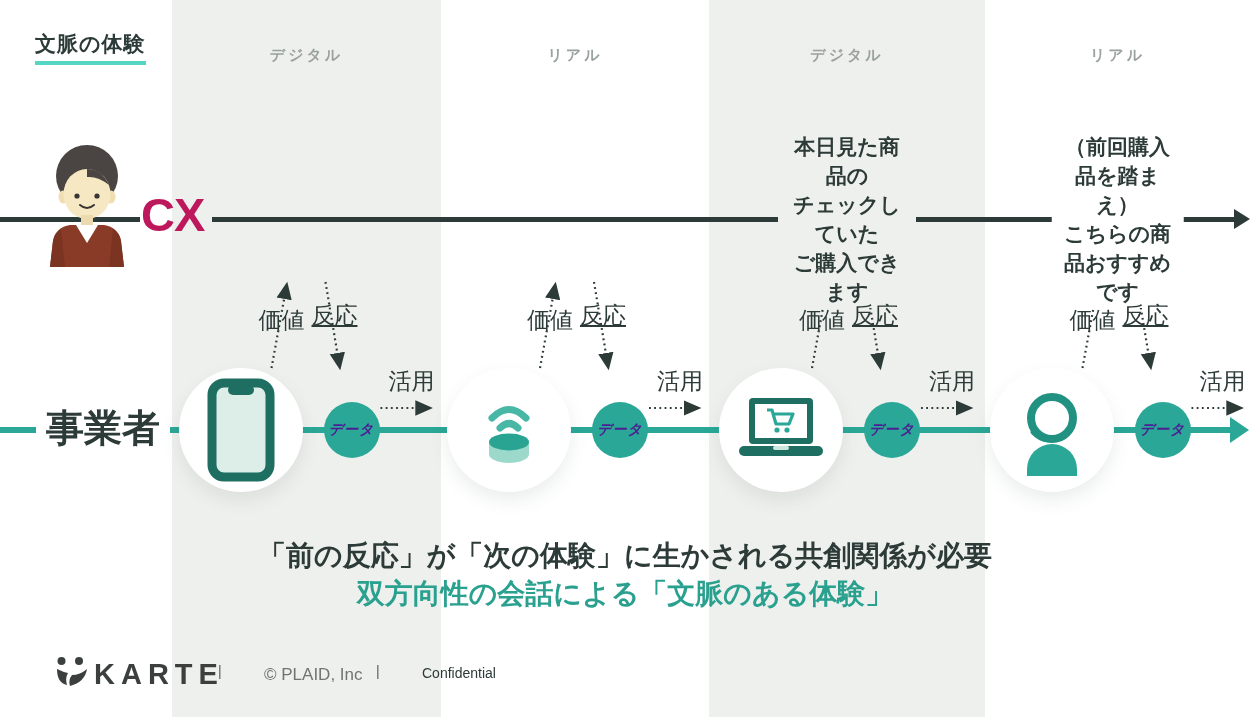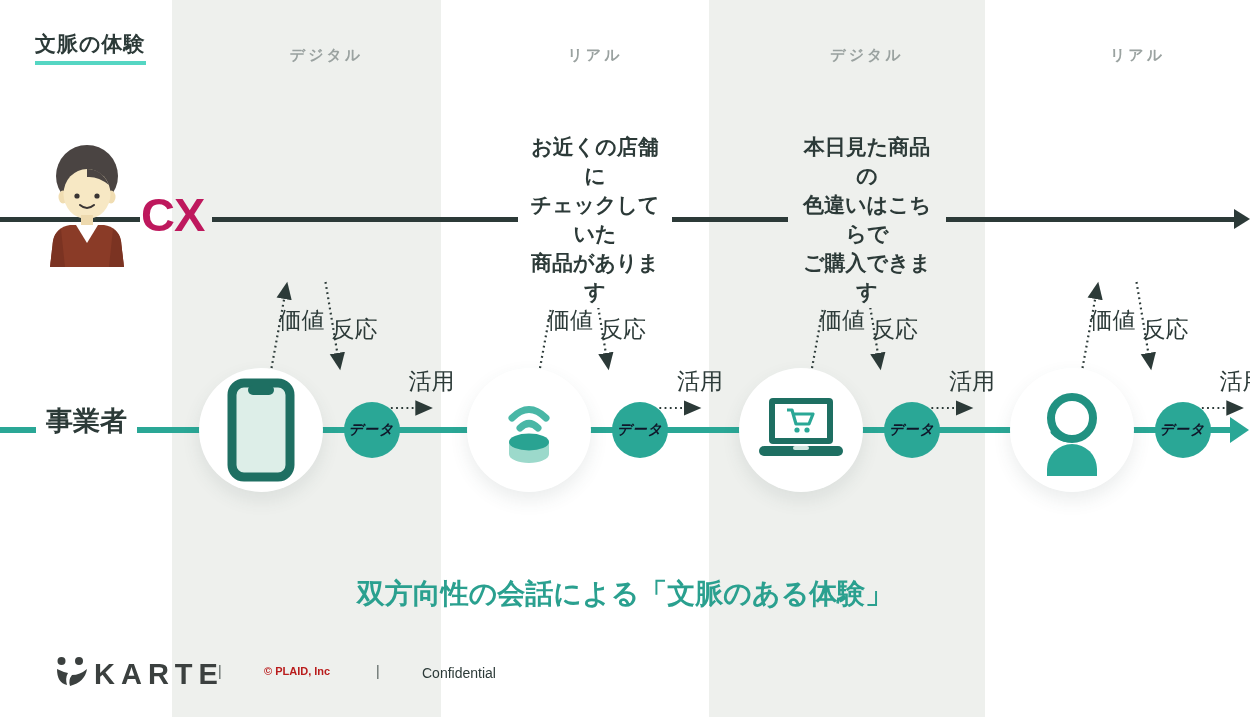--- a/index.html
+++ b/index.html
@@ -4,65 +4,65 @@
 <style>
   html,body{margin:0;padding:0;}
   body{font-family:"Liberation Sans",sans-serif;}
   #slide{position:relative;width:1250px;height:717px;background:#ffffff;overflow:hidden;}
 
   .col-bg{position:absolute;top:0;height:717px;background:#eef0ed;z-index:0;}
 
   .page-title{position:absolute;left:35px;top:30px;font-size:21px;font-weight:bold;color:#2c3a38;
     border-bottom:4px solid #55d6c3;padding-bottom:3px;z-index:2;letter-spacing:1px;text-align:right;}
 
-  .zone{position:absolute;top:0;height:717px;z-index:2;padding-left:40px;}
+  .zone{position:absolute;top:0;height:717px;z-index:2;}
   .col-header{position:absolute;left:0;top:46px;width:100%;text-align:center;
     font-size:15px;font-weight:bold;color:#9aa2a0;letter-spacing:3px;}
   .msg{position:absolute;left:50%;top:219px;transform:translate(-50%,-50%);
     font-size:21px;font-weight:bold;color:#2c3a38;line-height:29px;text-align:center;
     white-space:pre-line;padding:2px 10px;z-index:2;}
   .msg.gray{background:#eef0ed;}
   .msg.white{background:#ffffff;}
   .lbl{position:absolute;font-size:23px;color:#2c3a38;z-index:2;text-align:center;}
   .lbl.value{right:calc(50% + 2px);top:305px;}
-  .lbl.reaction{left:calc(50% + 5px);top:314px;}
+  .lbl.reaction{left:calc(50% + 5px);top:300px;text-decoration:underline;}
   .lbl.usage{left:calc(50% + 74px);top:366px;margin-left:8px;}
 
   .touch-circle{position:absolute;left:calc(50% - 128px);top:368px;width:124px;height:124px;
     background:#ffffff;border-radius:50%;box-shadow:0 8px 18px rgba(60,80,75,.10);
     display:flex;align-items:center;justify-content:center;z-index:2;}
   .data-circle{position:absolute;left:calc(50% + 17px);top:402px;width:56px;height:56px;
     background:#2aa796;border-radius:50%;display:flex;align-items:center;justify-content:center;
-    color:#0f172a;font-style:italic;font-weight:bold;font-size:14px;letter-spacing:1px;z-index:2;}
+    color:#4c1d95;font-style:italic;font-weight:bold;font-size:14px;letter-spacing:1px;z-index:2;}
 
   .cx-line{position:absolute;top:217px;height:5px;background:#2c3a38;z-index:1;}
   .cx-arrowhead{position:absolute;left:1234px;top:209px;width:0;height:0;z-index:3;
     border-top:10px solid transparent;border-bottom:10px solid transparent;border-left:16px solid #2c3a38;}
   .biz-line{position:absolute;left:0;top:427px;width:1234px;height:6px;background:#2aa796;z-index:1;}
   .biz-arrowhead{position:absolute;left:1230px;top:417px;width:0;height:0;z-index:3;
     border-top:13px solid transparent;border-bottom:13px solid transparent;border-left:19px solid #2aa796;}
 
   .cx-label{position:absolute;left:141px;top:187px;font-size:47px;font-weight:bold;color:#be185d;
     letter-spacing:-1px;z-index:2;}
-  .biz-label{position:absolute;left:36px;top:403px;font-size:27px;font-weight:bold;color:#2c3a38;
+  .biz-label{position:absolute;left:36px;top:403px;font-size:38px;font-weight:bold;color:#2c3a38;
     background:#ffffff;padding:0 10px;z-index:2;}
 
   #arrows{position:absolute;left:0;top:0;z-index:1;}
   .avatar{position:absolute;left:40px;top:141px;z-index:2;}
 
   .summary-1{position:absolute;left:0;top:537px;width:100%;text-align:center;
     font-size:28px;font-weight:bold;color:#2c3a38;z-index:2;}
   .summary-2{position:absolute;left:0;top:575px;width:100%;text-align:center;
     font-size:28px;font-weight:bold;color:#2aa08f;z-index:2;}
 
   .footer-logo{position:absolute;left:55px;top:656px;z-index:2;}
   .footer-brand{position:absolute;left:94px;top:658px;font-size:29px;font-weight:bold;
     letter-spacing:6px;color:#3b403f;z-index:2;}
   .footer-sep1{position:absolute;left:218px;top:663px;font-size:14px;color:#55605d;z-index:2;}
-  .footer-copy{position:absolute;left:264px;top:665px;font-size:11px;font-weight:bold;color:#b91c1c;z-index:2;}
+  .footer-copy{position:absolute;left:264px;top:665px;font-size:17px;font-weight:normal;color:#737373;z-index:2;}
   .footer-sep2{position:absolute;left:376px;top:663px;font-size:14px;color:#55605d;z-index:2;}
   .footer-conf{position:absolute;left:422px;top:665px;font-size:14px;font-weight:normal;color:#2c3a38;z-index:2;}
 </style>
 </head>
 <body>
 
 <div id="slide">
 
   <div class="col-bg" style="left:172px;width:269px"></div>
   <div class="col-bg" style="left:709px;width:276px"></div>
@@ -133,74 +133,75 @@
       <svg width="70" height="104" viewBox="0 0 70 104">
         <rect x="6" y="5" width="58" height="94" rx="12" fill="#ddeee8" stroke="#1e6f62" stroke-width="9"></rect>
         <rect x="22" y="7" width="26" height="10" rx="5" fill="#1e6f62"></rect>
       </svg>
     </div>
     <div class="data-circle">データ</div>
   </div>
 
   <div class="zone" style="left:441px;width:268px">
     <div class="col-header">リアル</div>
-    <div class="msg white">お近くの店舗に
-チェックしていた
-商品があります</div>
     <div class="lbl value">価値</div>
     <div class="lbl reaction">反応</div>
     <div class="lbl usage">活用</div>
     <div class="touch-circle">
       <svg width="84" height="84" viewBox="0 0 84 84">
         <path d="M25,30 Q42,13 59,30" stroke="#49b7a6" stroke-width="7" fill="none" stroke-linecap="round"></path>
         <path d="M33,40 Q42,31 51,40" stroke="#49b7a6" stroke-width="7" fill="none" stroke-linecap="round"></path>
         <path d="M22,54 v12 a20,9 0 0 0 40,0 v-12 Z" fill="#9cd9cb"></path>
         <ellipse cx="42" cy="54" rx="20" ry="8.5" fill="#29a392"></ellipse>
       </svg>
     </div>
     <div class="data-circle">データ</div>
   </div>
 
   <div class="zone" style="left:709px;width:276px">
     <div class="col-header">デジタル</div>
     <div class="msg gray">本日見た商品の
-色違いはこちらで
+チェックしていた
 ご購入できます</div>
     <div class="lbl value">価値</div>
     <div class="lbl reaction">反応</div>
     <div class="lbl usage">活用</div>
     <div class="touch-circle">
       <svg width="96" height="68" viewBox="0 0 96 68">
         <rect x="16" y="2" width="64" height="46" rx="4" fill="#1e6f62"></rect>
         <rect x="22" y="8" width="52" height="34" fill="#ffffff"></rect>
         <path d="M34,14 h5 l4,14 h13 l4,-10 h-19" stroke="#2aa796" stroke-width="3.2" fill="none" stroke-linejoin="round"></path>
         <circle cx="44" cy="34" r="2.6" fill="#2aa796"></circle>
         <circle cx="54" cy="34" r="2.6" fill="#2aa796"></circle>
         <rect x="6" y="50" width="84" height="10" rx="5" fill="#1e6f62"></rect>
         <rect x="40" y="50" width="16" height="4" rx="2" fill="#cfe6df"></rect>
       </svg>
     </div>
     <div class="data-circle">データ</div>
   </div>
 
   <div class="zone" style="left:985px;width:265px">
     <div class="col-header">リアル</div>
+    <div class="msg white">（前回購入品を踏まえ）
+こちらの商品おすすめ
+です</div>
     <div class="lbl value">価値</div>
     <div class="lbl reaction">反応</div>
     <div class="lbl usage">活用</div>
     <div class="touch-circle">
       <svg width="92" height="92" viewBox="0 0 92 92">
         <path d="M21,92 v-7 a25,25 0 0 1 50,0 v7 Z" fill="#2aa796"></path>
         <circle cx="46" cy="34" r="21" fill="#ffffff" stroke="#219181" stroke-width="8"></circle>
         <path d="M27,48 q9,10 21,7" stroke="#219181" stroke-width="5" fill="none" stroke-linecap="round"></path>
       </svg>
     </div>
     <div class="data-circle">データ</div>
   </div>
 
+  <div class="summary-1">「前の反応」が「次の体験」に生かされる共創関係が必要</div>
   <div class="summary-2">双方向性の会話による「文脈のある体験」</div>
 
   <svg class="footer-logo" width="34" height="32" viewBox="0 0 34 32">
     <circle cx="6.5" cy="5" r="4" fill="#3b403f"></circle>
     <circle cx="24" cy="5" r="4" fill="#3b403f"></circle>
     <path d="M2,13 Q2,27 12,29 Q10,22 13,17 Q8,16 2,13 Z" fill="#3b403f"></path>
     <path d="M32,13 Q30,26 15,30 Q13,24 17,19 Q25,19 32,13 Z" fill="#3b403f"></path>
   </svg>
   <div class="footer-brand">KARTE</div>
   <div class="footer-sep1">|</div>

